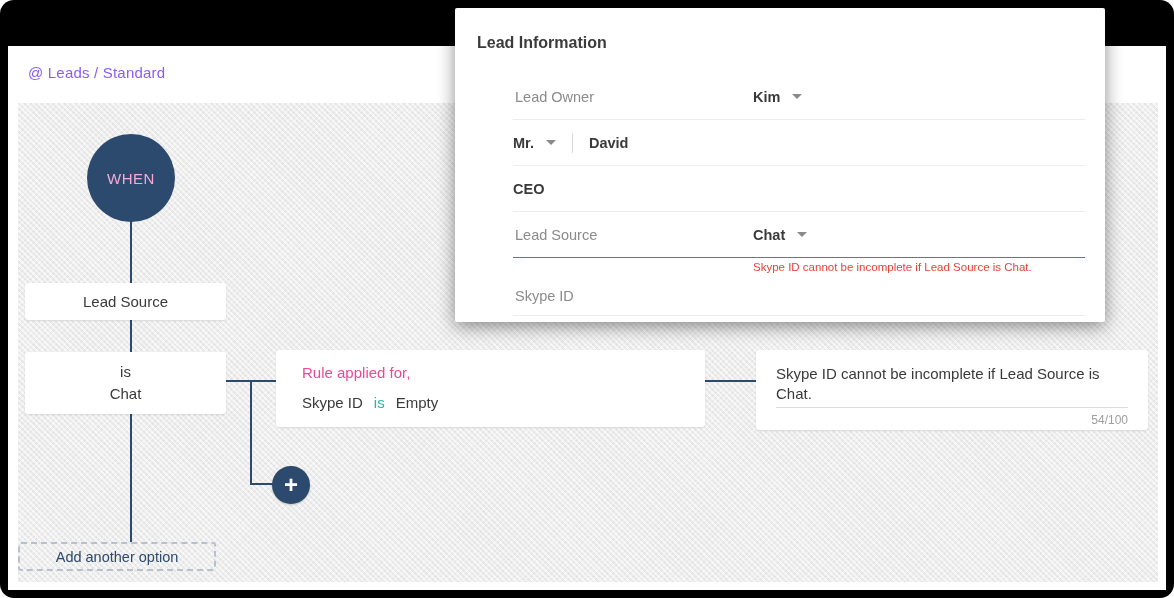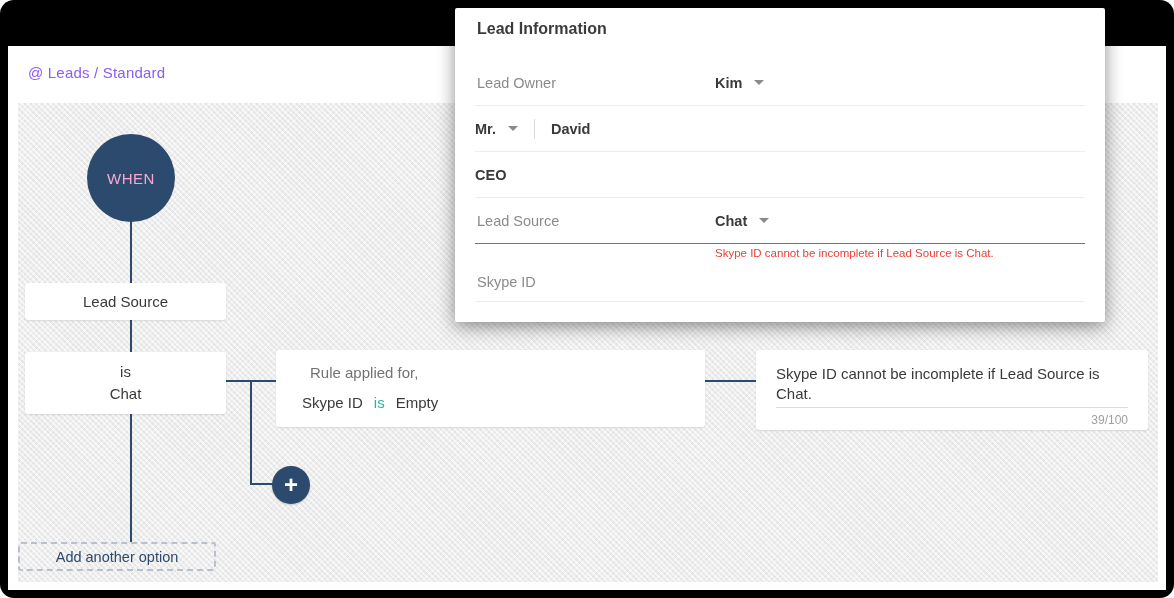--- a/index.html
+++ b/index.html
@@ -43,21 +43,21 @@
     display:flex; align-items:center; justify-content:center;
     color:#f9a8d4; font-size:15px; letter-spacing:0.5px;
   }
   .vline, .hline { position:absolute; background:#2c4a6d; }
   .vline { width:2px; }
   .hline { height:2px; }
   .box-field   { left:7px;  top:180px; width:201px; height:37px; }
   .box-cond    { left:7px;  top:249px; width:201px; height:62px; flex-direction:column; line-height:22px; }
   .box-rule    { left:258px; top:247px; width:429px; height:77px;
                  display:block; padding:14px 0 0 26px; }
-  .rule-header { color:#737373; font-size:15px;margin-left:8px; }
+  .rule-header { color:#ec4899; font-size:15px; }
   .rule-line2  { margin-top:13px; font-size:15px; color:#3a3a3a; }
   .rule-op     { color:#2ab3a3; margin:0 11px; }
   .box-msg     { left:738px; top:247px; width:392px; height:80px;
                  display:block; padding:14px 20px 0 20px; }
   .msg-text    { font-size:15px; line-height:20px; color:#3a3a3a;
                  border-bottom:1px solid #dcdcdc; padding-bottom:3px; }
   .msg-counter { text-align:right; font-size:12px; color:#9e9e9e; margin-top:5px; }
   .plus-circle {
     position:absolute; left:254px; top:363px; width:38px; height:38px;
     background:#2c4a6d; border-radius:50%;
@@ -71,23 +71,23 @@
     display:flex; align-items:center; justify-content:center;
     color:#2c4a6d; font-size:14.5px;
   }
   
   .modal {
     position:absolute; left:455px; top:8px; width:650px; height:314px;
     background:#ffffff; border-radius:2px; z-index:10;
     box-shadow:0 4px 18px rgba(0,0,0,0.45);
   }
   .modal-title {
-    margin:12px 0 0 22px; font-size:16px; font-weight:bold; color:#3b3b3b;
-  }
-  .rows { margin-top:22px; }
+    margin:26px 0 0 22px; font-size:16px; font-weight:bold; color:#3b3b3b;
+  }
+  .rows { margin-top:22px;padding-left:38px; }
   .field-row {
     display:flex; align-items:center; height:46px; margin:0 20px;
     border-bottom:1px solid #ededed; font-size:14.5px;
   }
   .field-row.error-border { border-bottom:1px solid #e8423a; }
   .field-row.short { height:40px; }
   .f-label { width:240px; color:#8b8b8b; padding-left:2px; }
   .f-value { color:#3a3a3a; display:flex; align-items:center;font-weight:bold; }
   .caret {
     display:inline-block; width:0; height:0; margin-left:12px;
@@ -133,21 +133,21 @@
 
       <div class="node-box box-rule">
         <div class="rule-header">Rule applied for,</div>
         <div class="rule-line2">
           <span>Skype ID</span><span class="rule-op">is</span><span>Empty</span>
         </div>
       </div>
 
       <div class="node-box box-msg">
         <div class="msg-text">Skype ID cannot be incomplete if Lead Source is Chat.</div>
-        <div class="msg-counter">39/100</div>
+        <div class="msg-counter">54/100</div>
       </div>
 
       <div class="plus-circle">
         <span>+</span>
       </div>
 
       <div class="add-option">
         <span>Add another option</span>
       </div>
     </div>

